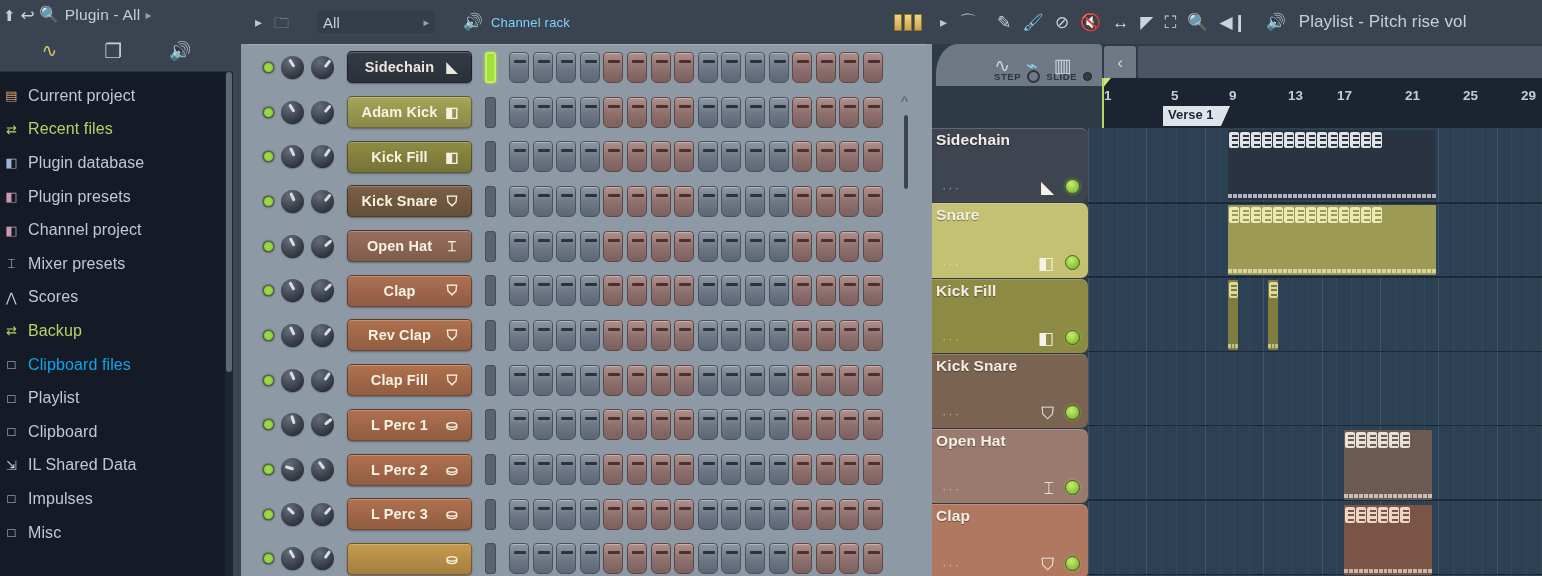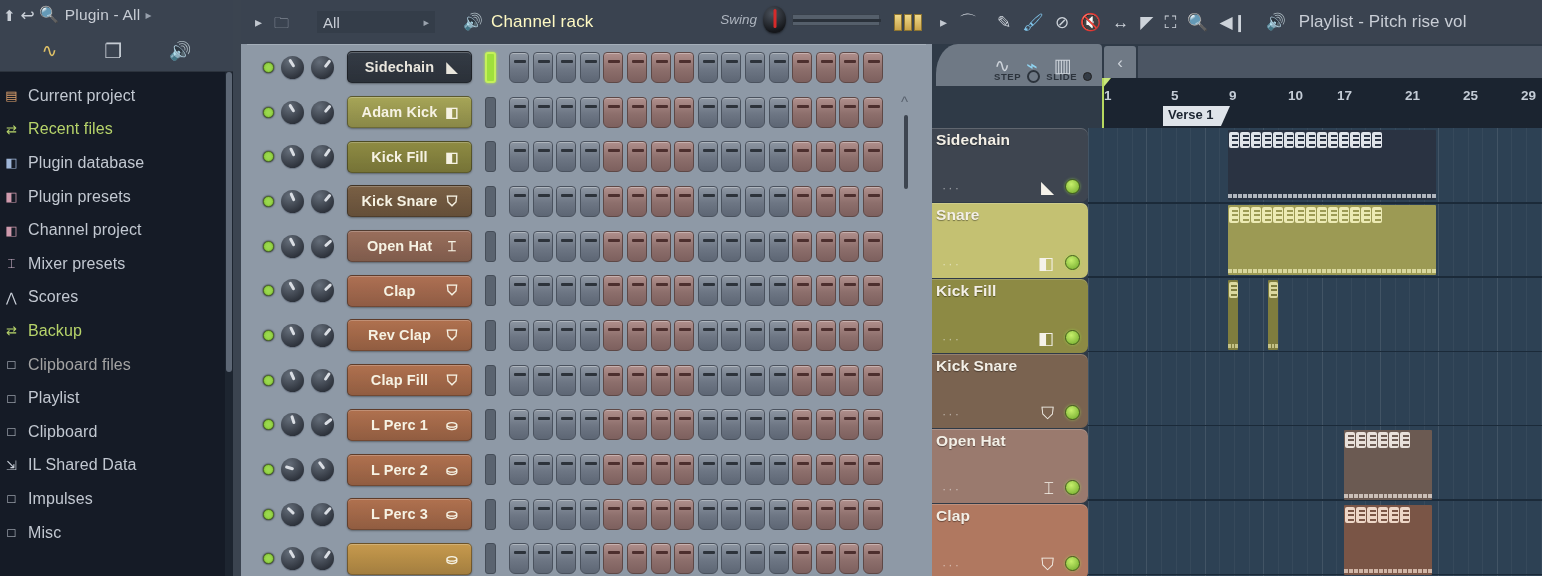--- a/index.html
+++ b/index.html
@@ -18,21 +18,21 @@
   .br-item { height:33.6px; display:flex; align-items:center; gap:9px; padding-left:4px; font-size:16px; letter-spacing:.1px;}
   .br-ic { width:15px; text-align:center; font-size:13px; flex:none; display:flex; justify-content:center; align-items:center;}
   #browser-scroll { position:absolute; right:0; top:72px; width:8px; height:504px; background:#1d2530; }
   #browser-scroll i { position:absolute; left:1px; top:0px; width:6px; height:300px; background:#5d6775; border-radius:3px; display:block;}
 
   
   #rack { position:absolute; left:241px; top:0; width:691px; height:576px; background:#8e99a6; }
   #rack-tb { height:44px; background:#3a4350; display:flex; align-items:center; position:relative; }
   #rack-body { position:absolute; left:6px; top:44px; width:679px; height:532px; background:#8e99a6; border-top:1px solid #a4aeb9;}
   .allbox { margin-left:28px; width:118px; height:22px; background:#343d49; display:flex; align-items:center; justify-content:space-between; padding:0 6px; color:#c8cdd5; font-size:15px;}
-  .rack-title { margin-left:28px; color:#fef9c3; font-size:17px; letter-spacing:.2px;}
+  .rack-title { margin-left:28px; color:#7dd3fc; font-size:13px; letter-spacing:.2px;}
   .swing-wrap { position:absolute; right:52px; top:6px; display:flex; align-items:center; gap:6px;}
   .swing-lbl { color:#aeb5bf; font-size:13.5px; font-style:italic;}
   .swing-knob { width:23px; height:27px; border-radius:50% 50% 45% 45%; background:radial-gradient(circle at 40% 28%, #4a515b, #15171b 75%); position:relative; box-shadow:0 1px 2px #20252c;}
   .swing-knob b { position:absolute; left:50%; top:3px; transform:translateX(-50%); width:3px; height:19px; background:#d62a2a; border-radius:2px;}
   .swing-bar { width:88px; height:12px; background:#555f6b; border:1px solid #39414c; position:relative; }
   .swing-bar i { position:absolute; left:0; top:4px; width:88px; height:3px; background:#2a313a;}
   .yellow-bars { position:absolute; right:10px; top:14px; display:flex; gap:2px;}
   .yellow-bars span { width:8px; height:17px; background:linear-gradient(#f0d98a,#c9a34a); border:1px solid #8d7430;}
 
   .chan-row { height:44.7px; display:flex; align-items:center; position:relative; }
@@ -138,21 +138,21 @@
         <div class="br-item">
           <span class="br-ic" style="color:#c9cfd8">⋀</span>
           <span style="color:#c2c8d1">Scores</span>
         </div>
         <div class="br-item">
           <span class="br-ic" style="color:#b6d36a">⇄</span>
           <span style="color:#b6d36a">Backup</span>
         </div>
         <div class="br-item">
           <span class="br-ic" style="color:#c9cfd8">□</span>
-          <span style="color:#a3a3a3">Clipboard files</span>
+          <span style="color:#0ea5e9">Clipboard files</span>
         </div>
         <div class="br-item">
           <span class="br-ic" style="color:#c9cfd8">□</span>
           <span style="color:#c2c8d1">Playlist</span>
         </div>
         <div class="br-item">
           <span class="br-ic" style="color:#c9cfd8">□</span>
           <span style="color:#c2c8d1">Clipboard</span>
         </div>
         <div class="br-item">
@@ -176,29 +176,20 @@
   <div id="rack">
     <div id="rack-tb">
       <span class="ico" style="color:#c2c8d0;font-size:14px;margin-left:14px;">▸</span>
       <span class="ico" style="color:#9aa2ad;font-size:15px;margin-left:12px;">🗀</span>
       <div class="allbox">
         <span>All</span>
         <span style="font-size:11px;color:#9aa2ad;">▸</span>
       </div>
       <span class="ico" style="color:#c5cbd3;font-size:16px;margin-left:28px;">🔊</span>
       <span class="rack-title" style="margin-left:8px;">Channel rack</span>
-      <div class="swing-wrap">
-        <span class="swing-lbl">Swing</span>
-        <div class="swing-knob">
-            <b></b>
-          </div>
-        <div class="swing-bar">
-            <i></i>
-          </div>
-      </div>
       <div class="yellow-bars">
           <span></span>
           <span></span>
           <span></span>
         </div>
     </div>
 
     <div id="rack-body">
       <div id="chan-rows">
           <div class="chan-row">
@@ -1014,21 +1005,21 @@
       <div id="pl-back">‹</div>
     </div>
 
     <div id="pl-ruler">
       <div id="playhead"></div>
       <div id="playhead-line"></div>
       <div id="ticks">
           <span class="tick" style="left: 2px;">1</span>
           <span class="tick" style="left: 69px;">5</span>
           <span class="tick" style="left: 127px;">9</span>
-          <span class="tick" style="left: 186px;">10</span>
+          <span class="tick" style="left: 186px;">13</span>
           <span class="tick" style="left: 235px;">17</span>
           <span class="tick" style="left: 303px;">21</span>
           <span class="tick" style="left: 361px;">25</span>
           <span class="tick" style="left: 419px;">29</span>
         </div>
       <div id="verse">Verse 1</div>
     </div>
   </div>
 
   <div id="pl-tracks">

